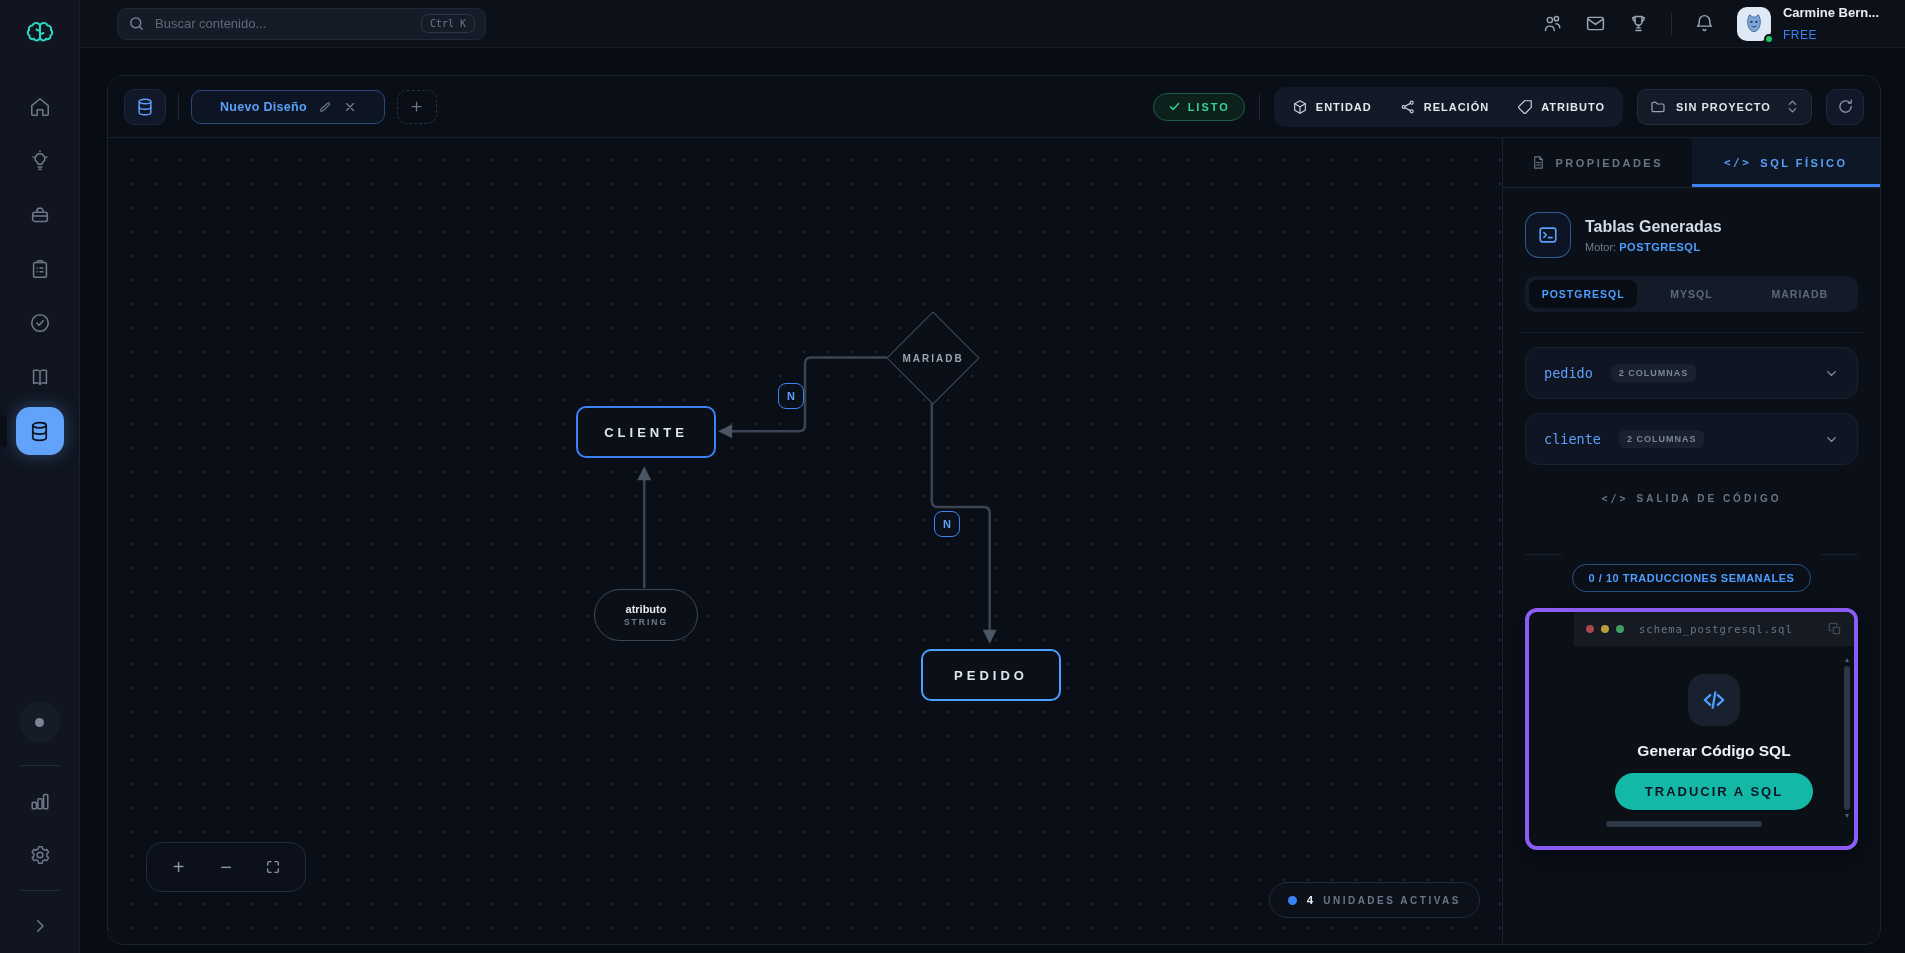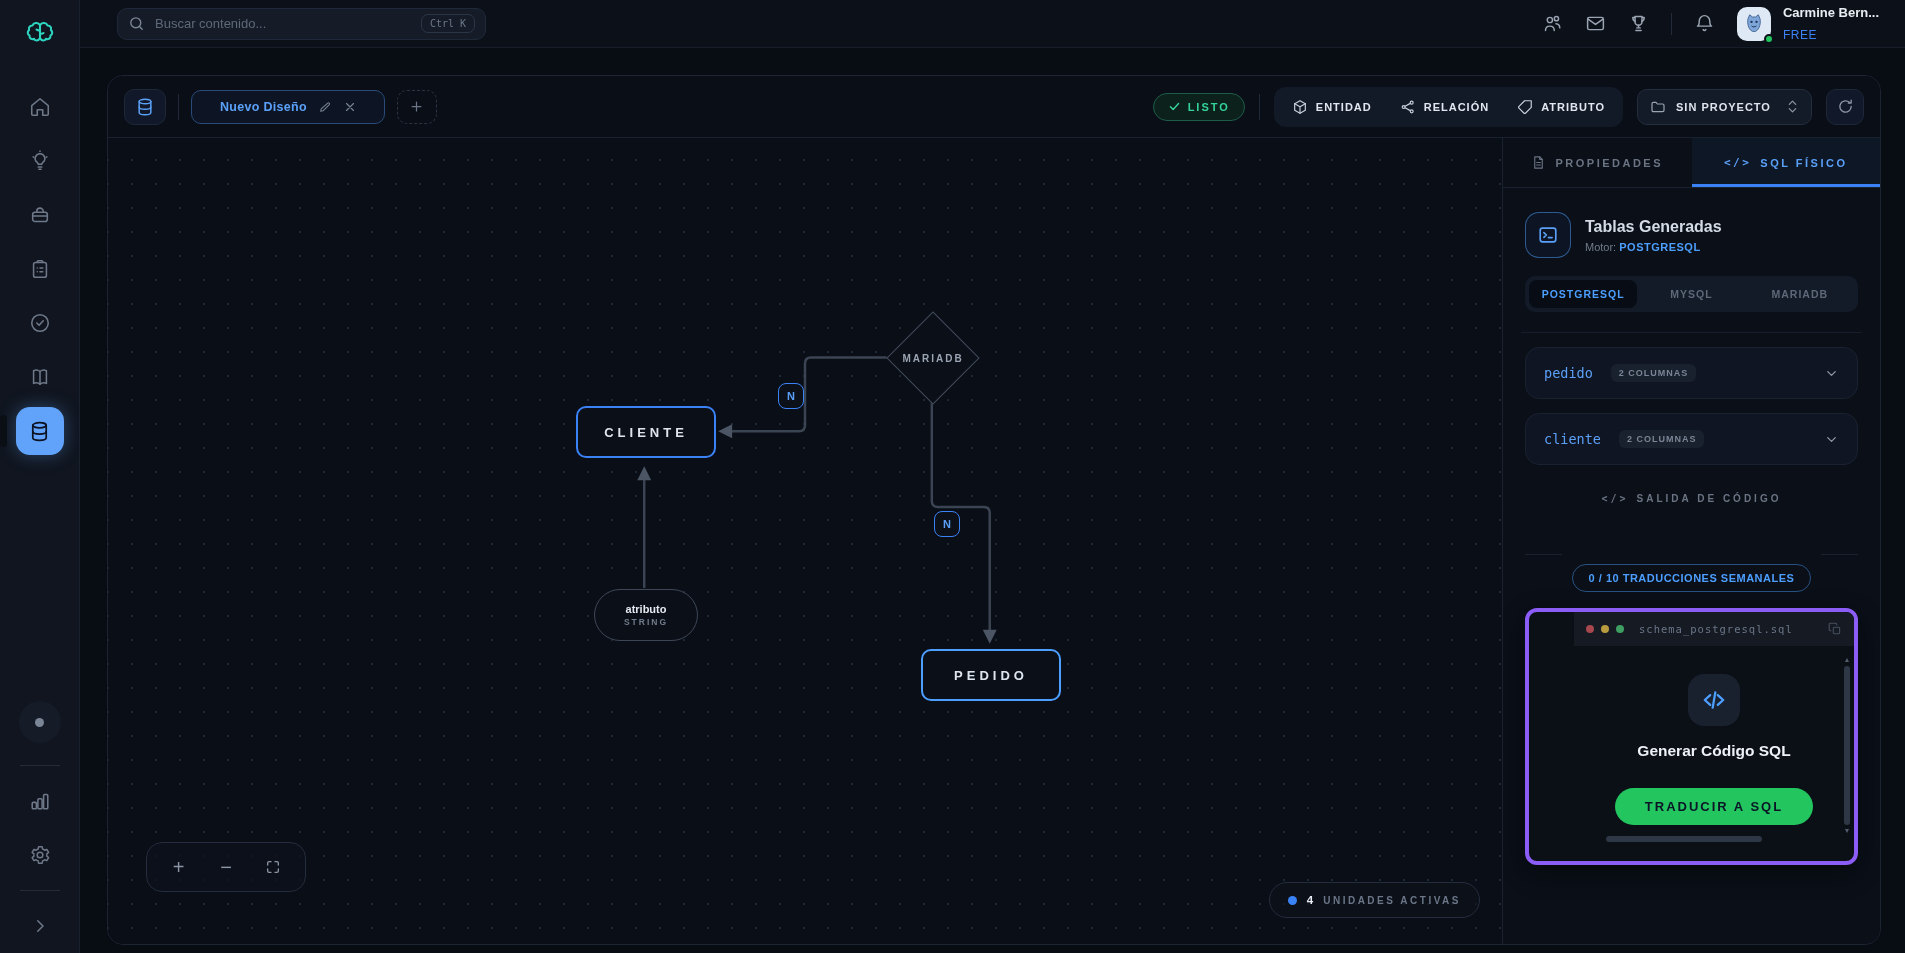--- a/index.html
+++ b/index.html
@@ -164,21 +164,21 @@
   .tl-red { background:#a8474e; } .tl-yellow { background:#b99b3f; } .tl-green { background:#3f9e62; }
   .code-filename { margin-left:8px; font-family:"DejaVu Sans Mono", monospace; font-size:10.5px;
     letter-spacing:1px; color:#6b7688; }
   .copy-btn { margin-left:auto; color:#49525f; cursor:pointer; display:flex; }
   .code-body { position:relative; padding:28px 26px 18px; text-align:center; }
   .code-icon-tile { width:52px; height:52px; border-radius:16px; background:#19212e;
     margin:0 auto; display:flex; align-items:center; justify-content:center; color:#4d9fff; }
   .code-title { margin-top:16px; font-size:15.5px; font-weight:bold; color:#eef2f7; }
   .code-desc { margin:10px auto 0; font-size:11.5px; line-height:1.55; color:#8892a2;
     max-width:272px; }
-  .translate-btn { margin-top:28px; display:inline-block; background:#22c55e; color:#0b1526;
+  .translate-btn { margin-top:13px; display:inline-block; background:#14b8a6; color:#0b1526;
     font-size:13px; font-weight:bold; letter-spacing:2px; padding:11px 30px; border-radius:22px;
     border:none; cursor:pointer; font-family:"Liberation Sans", sans-serif; }
   .vscroll { position:absolute; right:3px; top:10px; bottom:26px; width:8px; display:flex;
     flex-direction:column; align-items:center; }
   .vscroll .arrow { color:#525c6b; font-size:7px; line-height:8px; }
   .vscroll .thumb { width:6px; flex:1; margin:2px 0; background:#2e3745; border-radius:3px; }
   .hscroll { height:8px; margin:10px 6px 0; display:flex; align-items:center; }
   .hscroll .thumb { width:72%; height:6px; background:#2e3745; border-radius:3px; }
 </style>
 </head>

